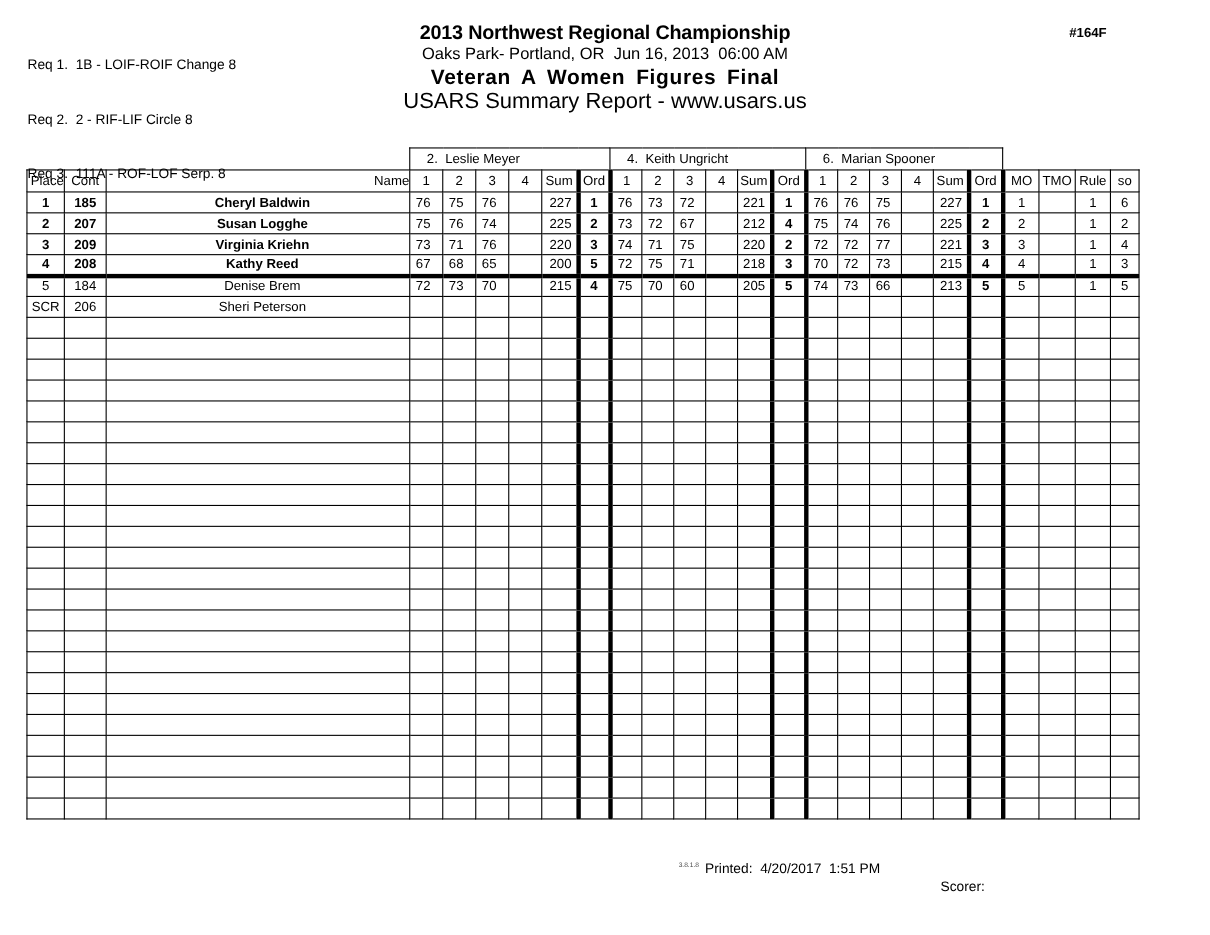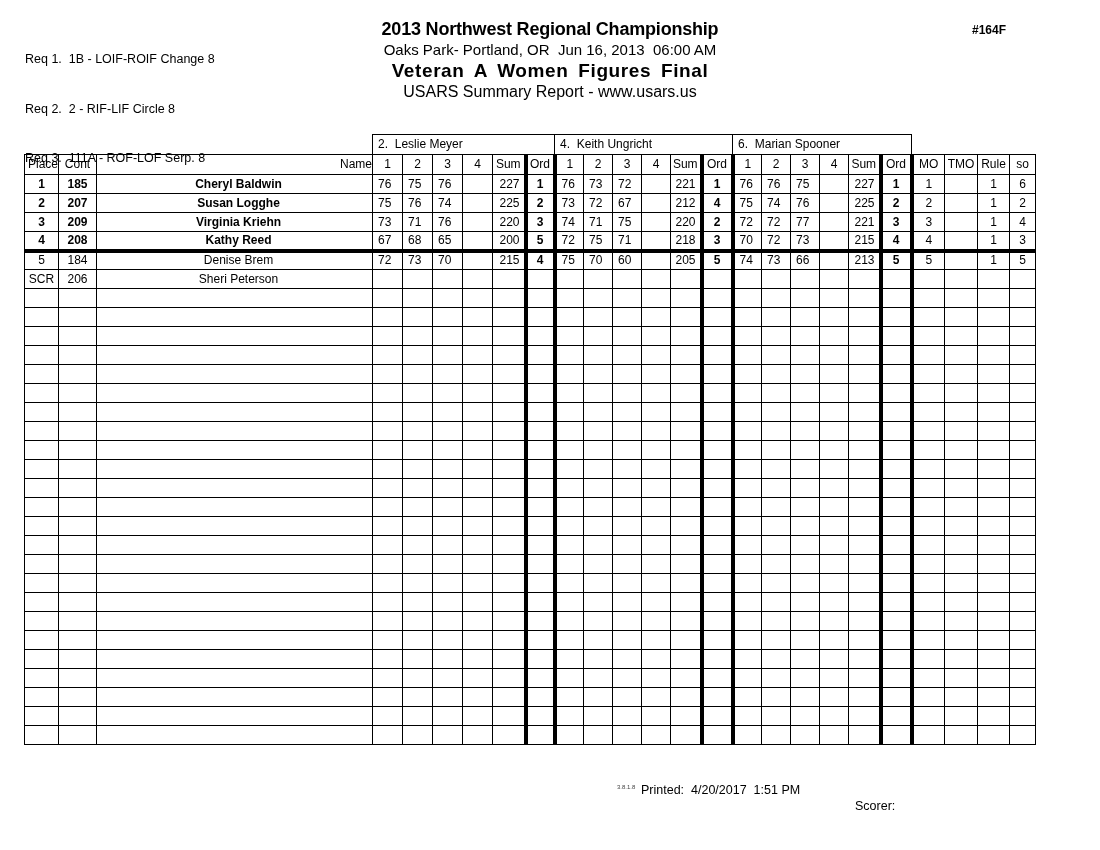--- a/index.html
+++ b/index.html
@@ -7,30 +7,30 @@
   .page {
     position:relative; width:1100px; height:850px; background:#ffffff;
     color:#000; font-family:"Liberation Sans", sans-serif; overflow:hidden;
   }
   
   .reqs { position:absolute; left:25px; top:18px; font-size:12.5px; line-height:16.5px; white-space:pre; }
   .center-head { position:absolute; left:0; top:19px; width:1100px; text-align:center; }
   .title   { font-size:18px; font-weight:bold; letter-spacing:-0.2px; line-height:21px; white-space:pre; }
   .venue   { font-size:15px; line-height:19px; white-space:pre; }
   .event   { font-size:19px; font-weight:bold; letter-spacing:0.6px; word-spacing:4px; line-height:23px; white-space:pre; }
-  .report  { font-size:16px; line-height:20px; white-space:pre; }
+  .report  { font-size:20px; line-height:20px; white-space:pre; }
   .eventnum { position:absolute; left:972px; top:23px; font-size:12px; font-weight:bold; }
   
   .tblwrap { position:absolute; left:24px; top:134px; }
   table { border-collapse:collapse; table-layout:fixed; }
   td, th { border:1px solid #000; font-size:12px; font-weight:normal; height:19px;
            padding:0; overflow:hidden; white-space:pre; text-align:center; line-height:13px; }
   thead td, thead th { height:20px; }
   .nob  { border:none; background:transparent; }
-  .jbox { text-align:left; padding-left:5px; }
+  .jbox { text-align:left; padding-left:15px; }
   .hl   { text-align:left; padding-left:3px; }
   .hn   { text-align:right; padding-left:20px; }
   .od   { border-left:4px solid #000; border-right:4px solid #000; }
   .sc   { text-align:left; padding-left:5px; }
   .sm   { text-align:right; padding-right:4px; }
   .nm   { text-align:center; padding-left:8px; }
   .b    { font-weight:bold; }
   tr.cut td { border-bottom:4px solid #000; }
   
   .version { position:absolute; left:617px; top:784px; font-size:6px; color:#444; }

